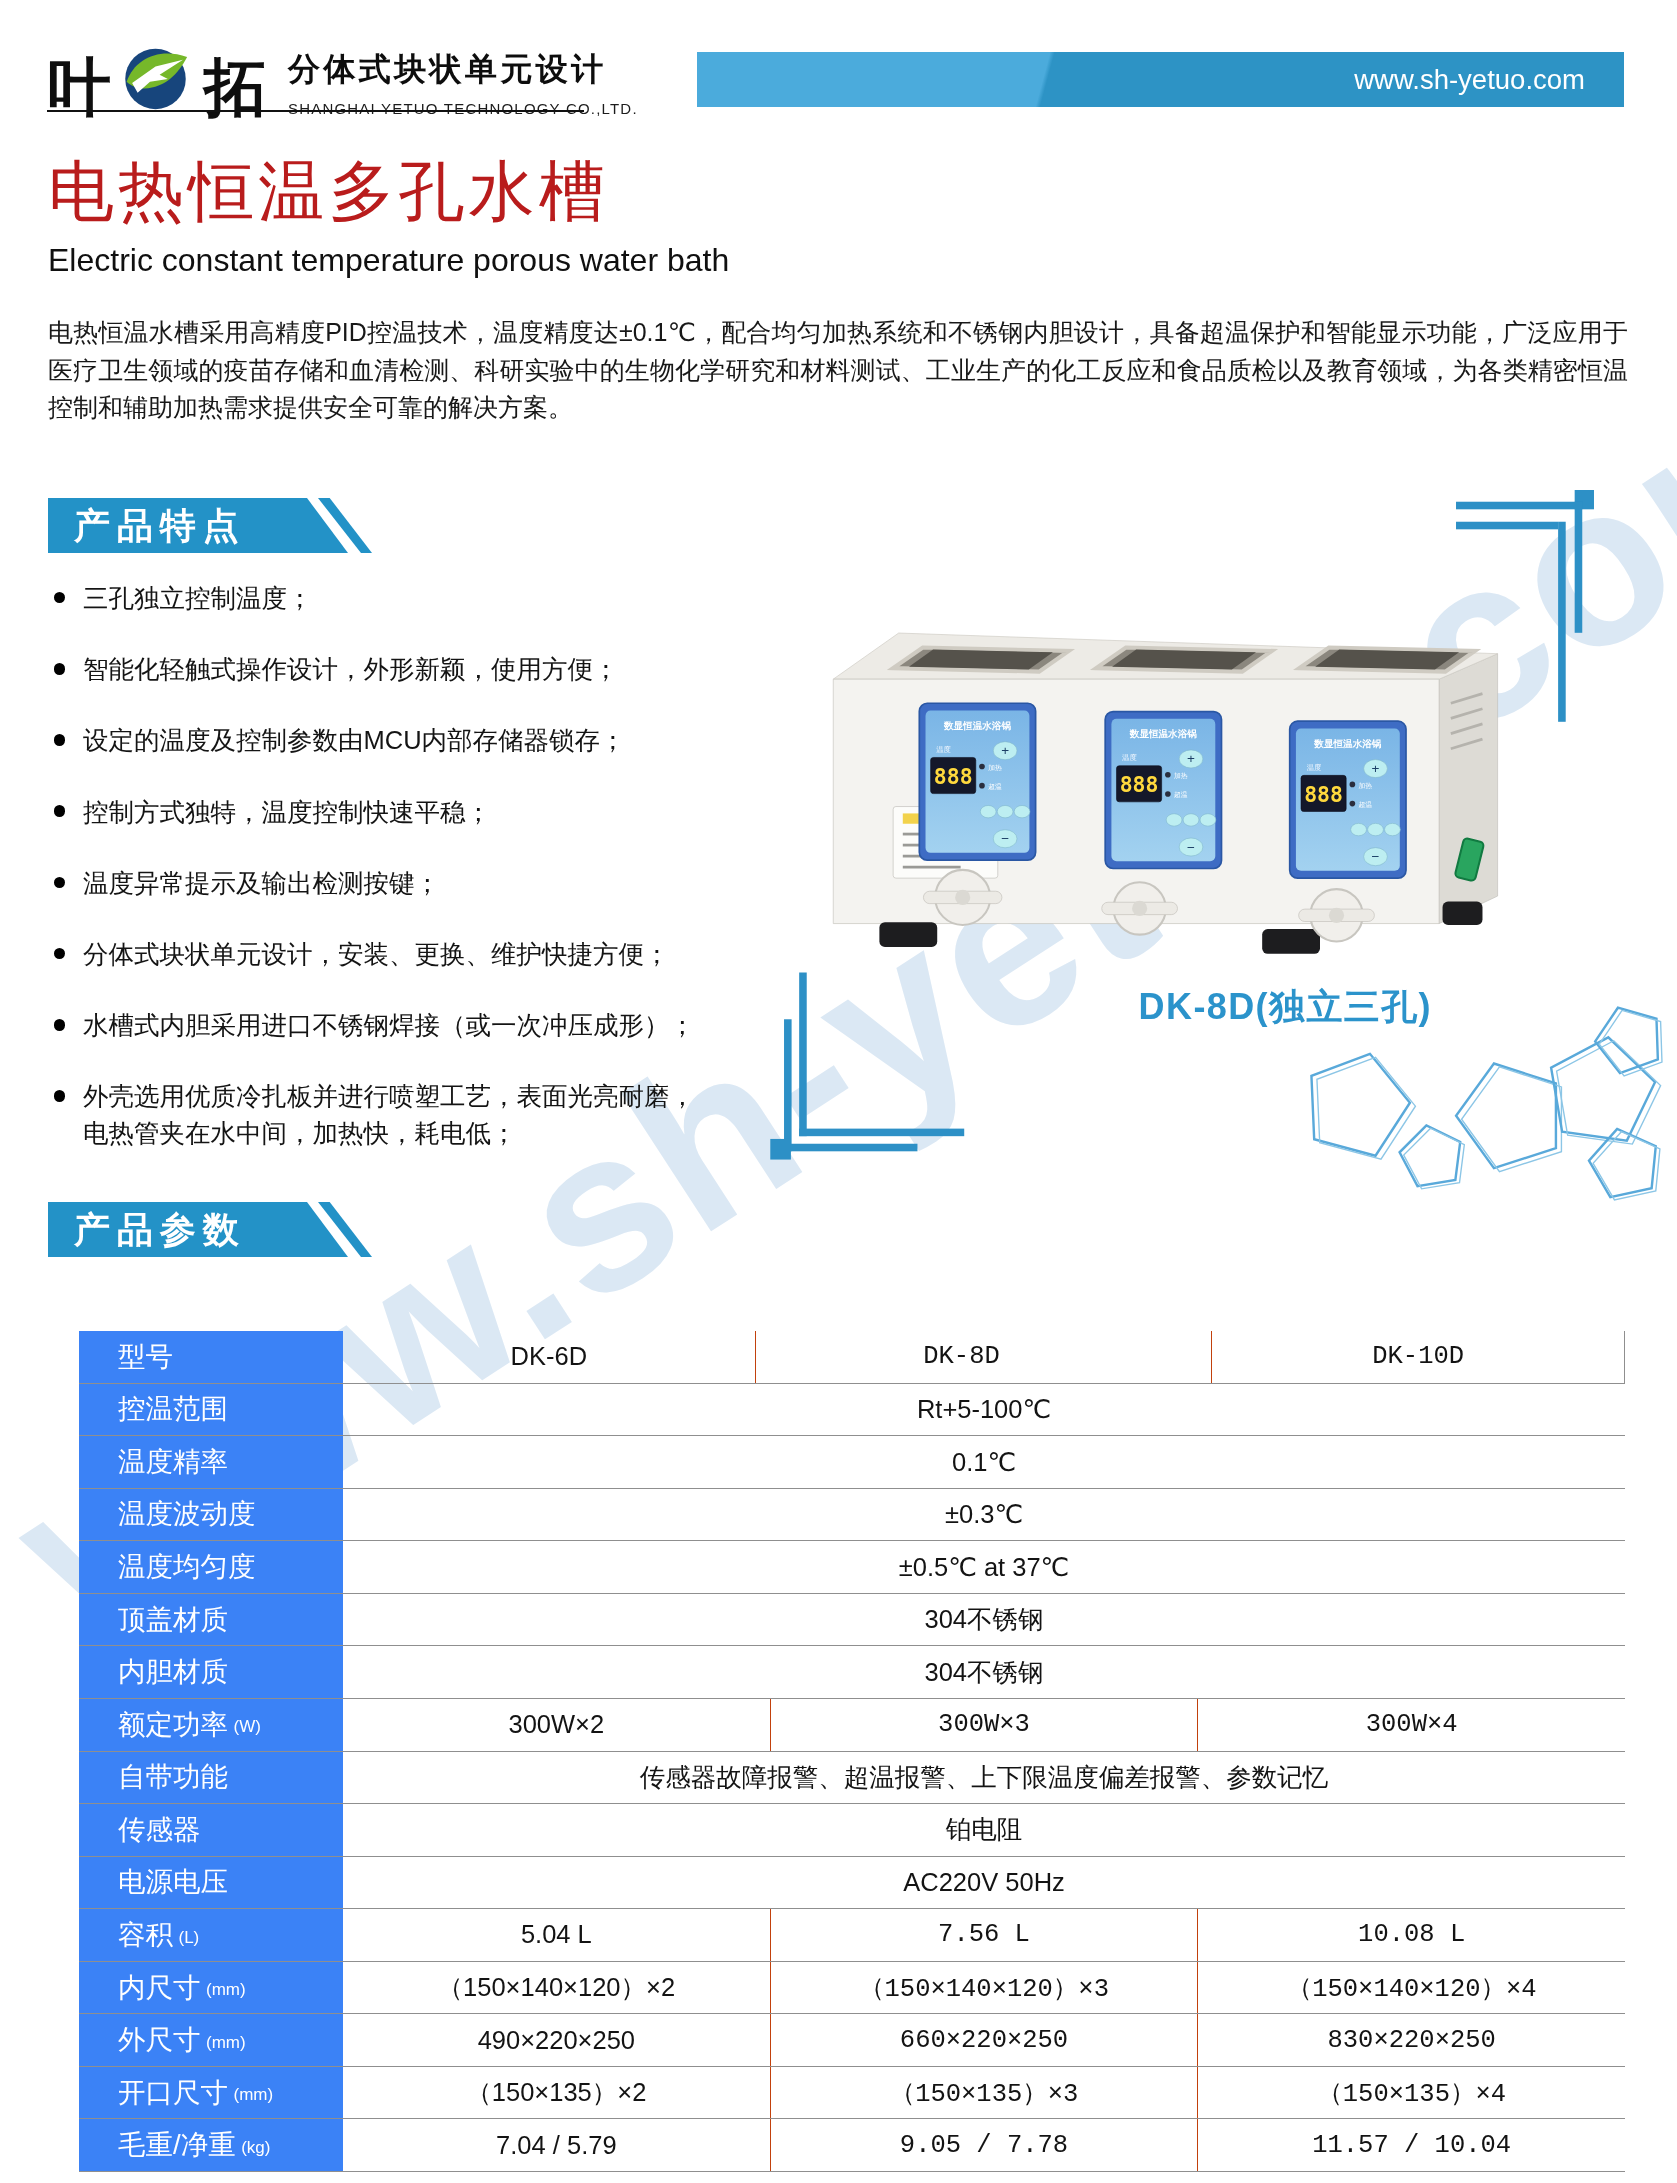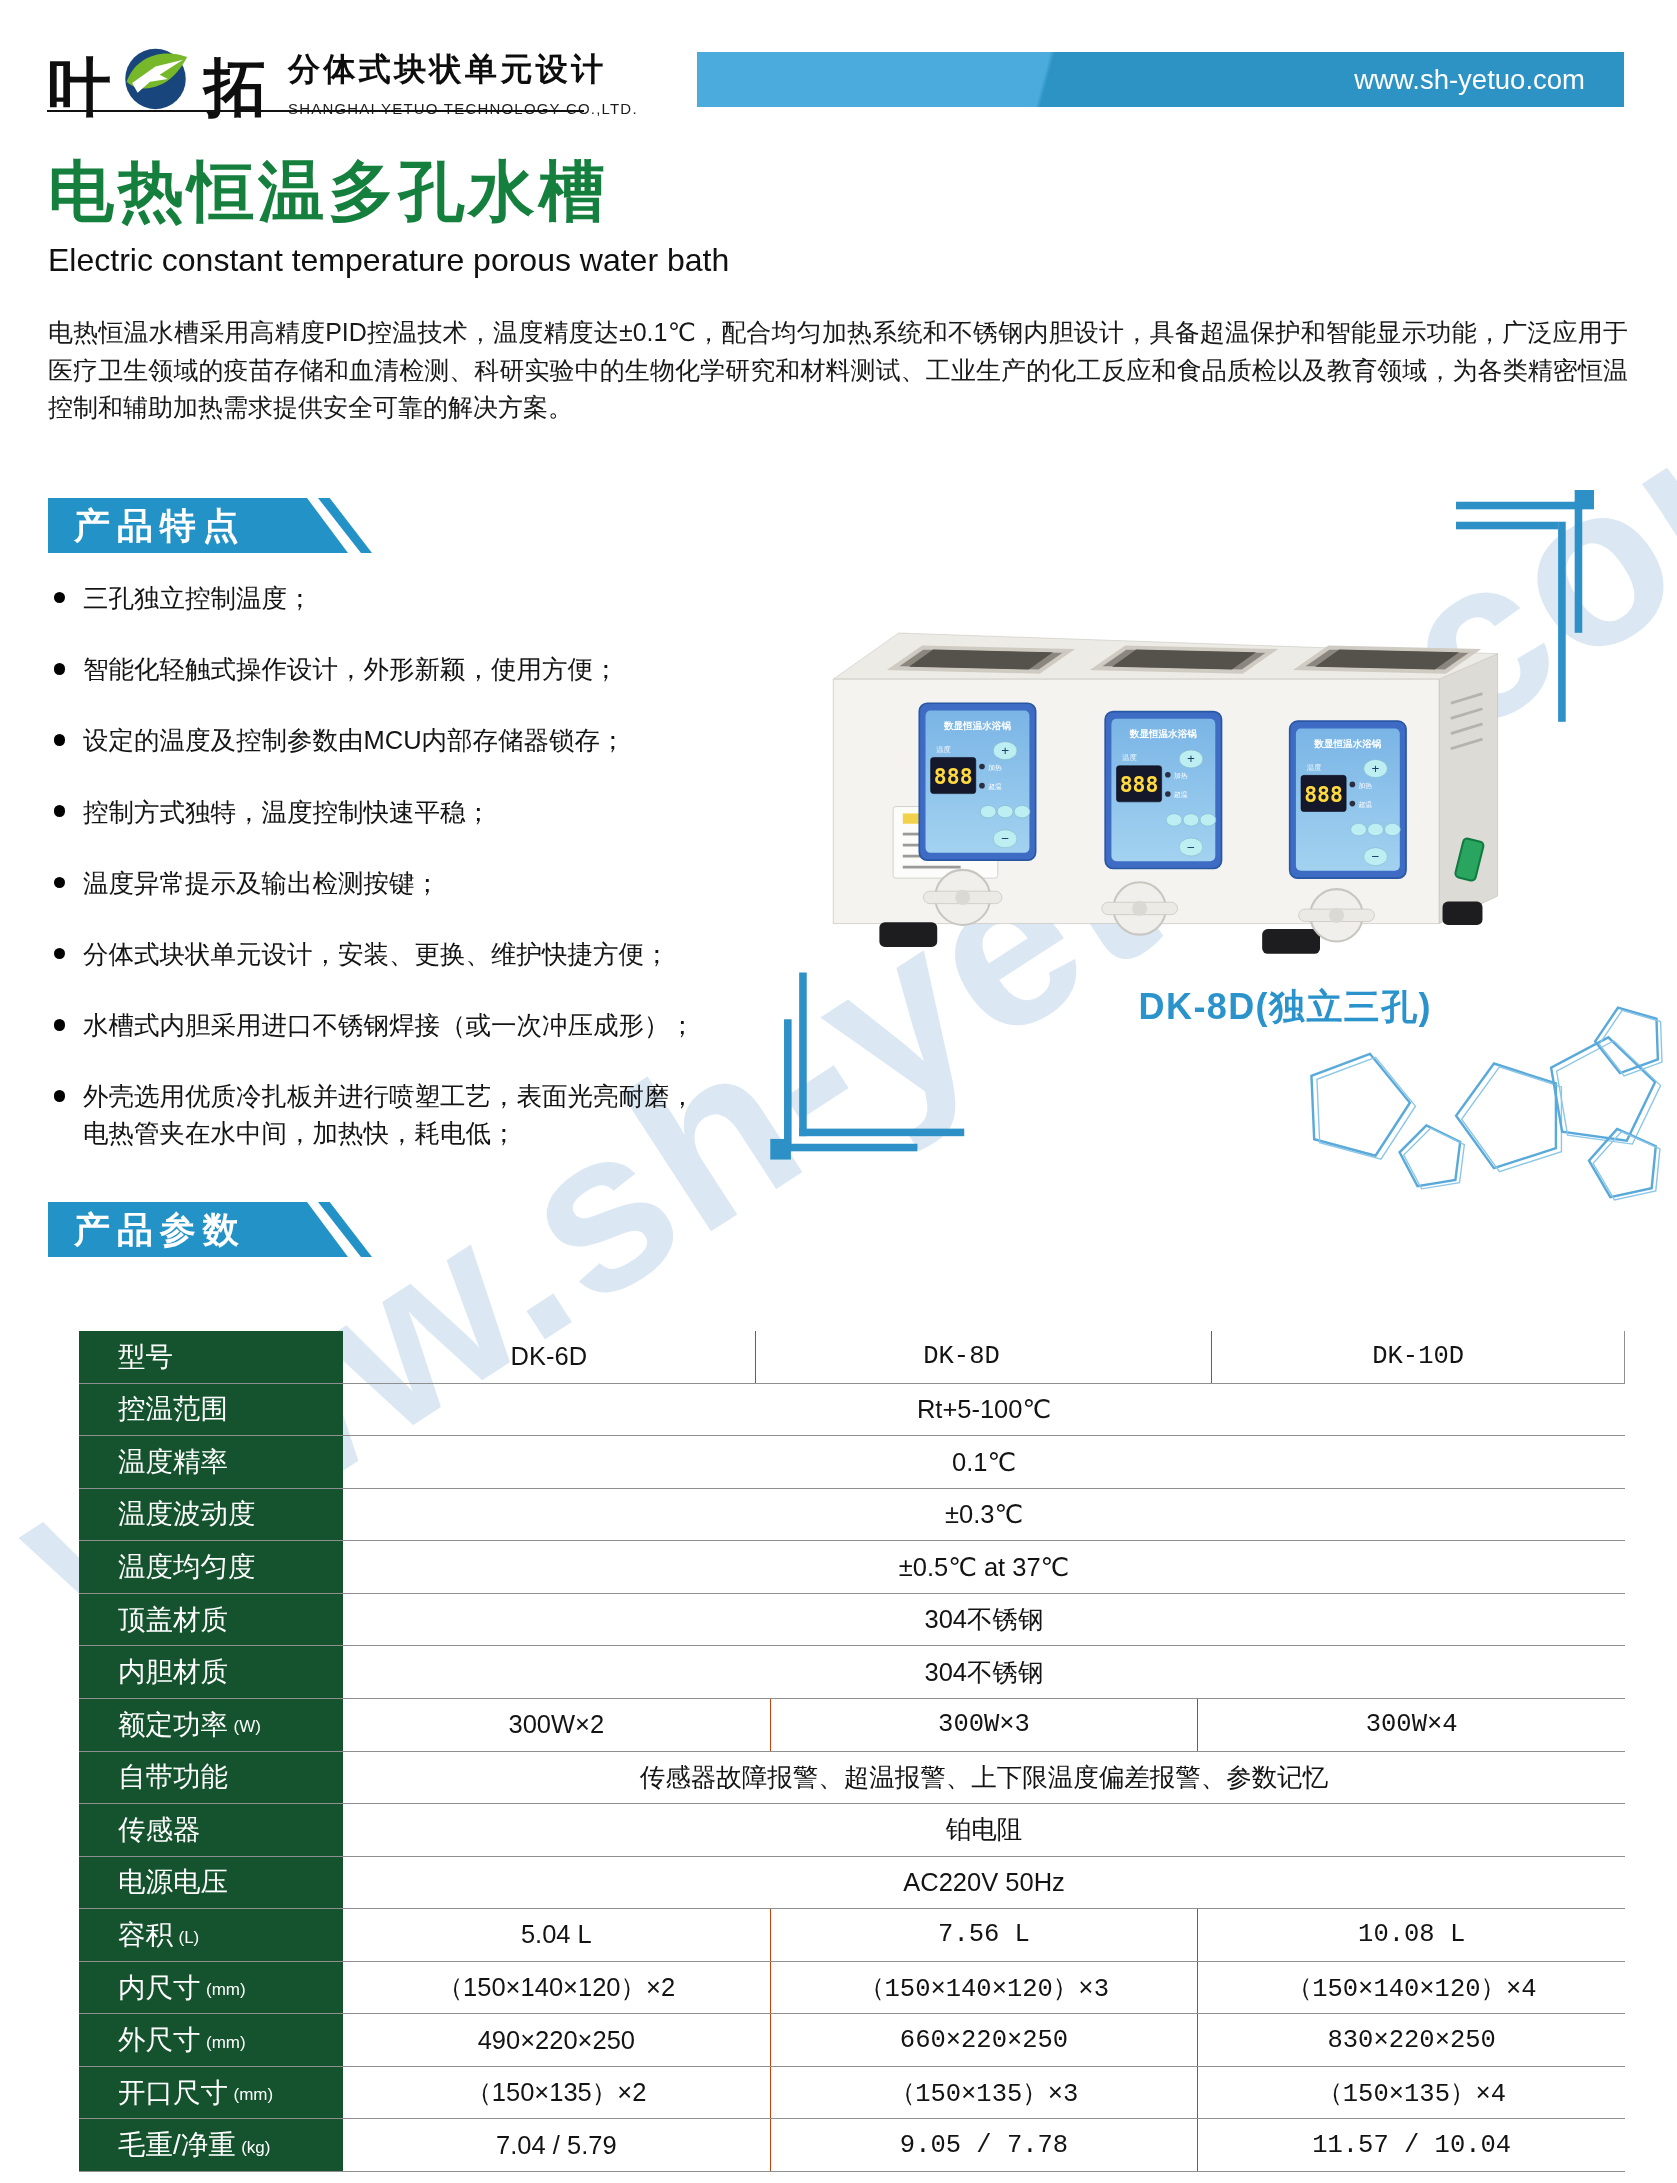--- a/index.html
+++ b/index.html
@@ -20,22 +20,22 @@
   .company{position:absolute;left:288px;top:48px;z-index:2;}
   .company-cn{font-size:32px;font-weight:700;letter-spacing:3.4px;color:#0d0d0d;}
   .company-en{font-size:15px;letter-spacing:1.2px;color:#1c1c1c;margin-top:8.3px;font-weight:500;}
   .header-rule{position:absolute;left:47px;top:110px;width:537px;height:2.1px;background:#111;z-index:2;}
   .site-banner{position:absolute;left:697px;top:52px;width:927px;height:55px;z-index:2;
      background:linear-gradient(105deg,#4babdc 0%,#4babdc 37.5%,#2d93c5 38%,#2d93c5 100%);
      display:flex;align-items:center;justify-content:flex-end;box-sizing:border-box;
      padding-right:39px;color:#ffffff;font-size:27.5px;font-weight:500;}
 
   
-  .title-cn{position:absolute;left:48px;top:147px;font-size:66px;font-weight:700;
-     letter-spacing:4.1px;color:#15803d;z-index:2;}
+  .title-cn{position:absolute;left:48px;top:147px;font-size:66px;font-weight:400;
+     letter-spacing:4.1px;color:#b91c1c;z-index:2;}
   .title-en{position:absolute;left:48px;top:242px;font-size:32px;font-weight:500;color:#101010;z-index:2;}
   .desc{position:absolute;left:48px;top:314px;width:1580px;font-size:25px;line-height:1.5;
      color:#181818;text-align:justify;z-index:2;}
 
   
   .sec{position:absolute;left:48px;width:330px;height:39px;z-index:2;}
   .sec .main{position:absolute;left:0;top:0;width:300px;height:55px;background:#2392c7;
      clip-path:polygon(0 0,259px 0,300px 55px,0 55px);}
   .sec .stripe{position:absolute;left:270px;top:0;width:55px;height:55px;background:#2392c7;
      clip-path:polygon(0 0,11.7px 0,54px 55px,43px 55px);}
@@ -57,21 +57,21 @@
   
   .deco{position:absolute;z-index:1;}
   #bracket-tr{left:1456px;top:490px;}
   #bracket-bl{left:770px;top:967px;}
   #pentagons{left:1277px;top:1002px;}
 
   
   .spec-table{position:absolute;left:79px;top:1331px;width:1546px;height:841px;
      display:flex;flex-direction:column;z-index:2;}
   .srow{flex:1;display:flex;border-bottom:1px solid #8f8f8f;min-height:0;}
-  .slabel{width:264px;flex:none;background:#14532d;color:#ffffff;display:flex;align-items:center;
+  .slabel{width:264px;flex:none;background:#3b82f6;color:#ffffff;display:flex;align-items:center;
      padding-left:39px;box-sizing:border-box;font-size:27.5px;}
   .slabel .unit{font-size:17px;margin-left:5.5px;align-self:center;padding-top:5.5px;}
   .sval{flex:1;display:flex;align-items:center;justify-content:center;font-size:25.5px;color:#131313;}
   .scell{flex:1;display:flex;align-items:center;justify-content:center;font-size:25.5px;color:#131313;}
   .scell + .scell{border-left:1px solid #c2410c;font-family:Liberation Mono, monospace;}
   .scell.rb{border-right:1px solid #8f8f8f;margin-left:44px;}
 </style>
 </head>
 <body>
 

